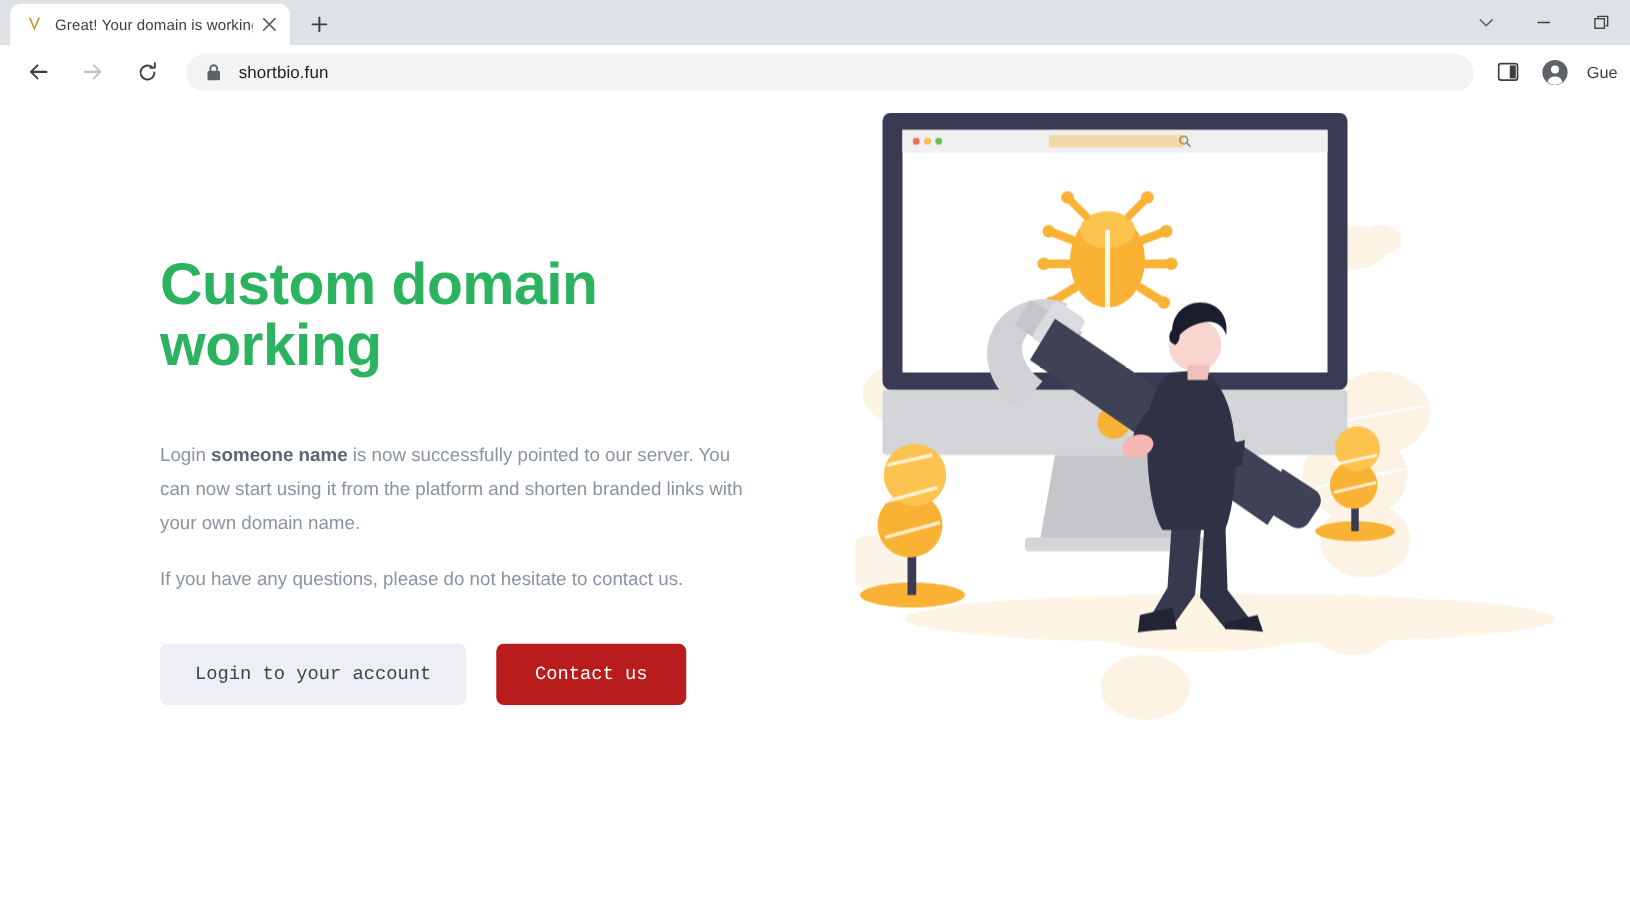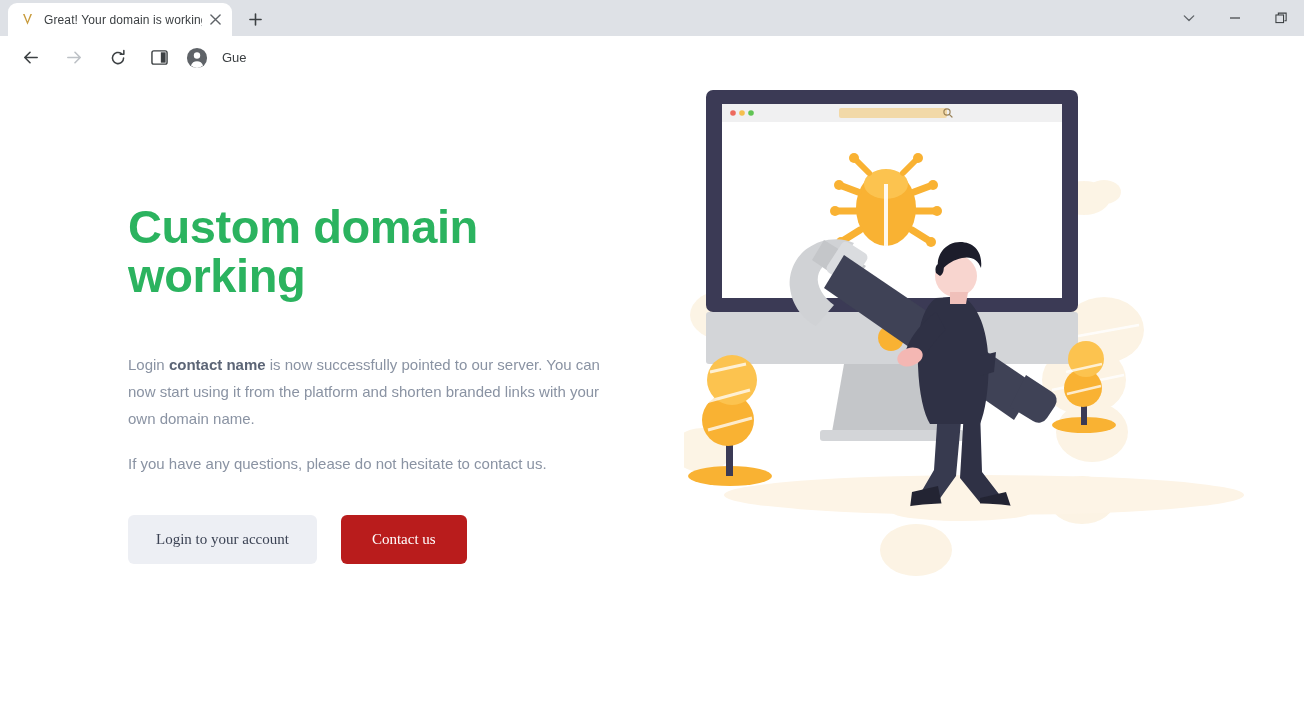--- a/index.html
+++ b/index.html
@@ -140,21 +140,21 @@
     color: #8a93a3;
     max-width: 540px;
     margin-bottom: 18px;
   }
   .para b { color: #5c6576; font-weight: 700; }
   .btn-row { display: flex; gap: 24px; margin-top: 38px; }
   .btn {
     border: none;
     border-radius: 6px;
     font-size: 15px;
-    font-family: Liberation Serif, serif;
+    font-family: Liberation Mono, monospace;
     cursor: pointer;
     height: 49px;
     display: flex;
     align-items: center;
     justify-content: center;
   }
   .btn-secondary {
     background: #edeff4;
     color: #3c4354;
     padding: 0 28px;
@@ -227,20 +227,29 @@
     <div class="navbtn">
       <svg width="19" height="19" viewBox="0 0 20 20">
         <path d="M3 10 H16 M10.5 4.5 L16 10 L10.5 15.5" stroke="#bdc1c6" stroke-width="1.7" fill="none" stroke-linecap="round" stroke-linejoin="round"></path>
       </svg>
     </div>
     <div class="navbtn">
       <svg width="18" height="18" viewBox="0 0 20 20">
         <path d="M16.2 10 A6.2 6.2 0 1 1 13.9 5.2" stroke="#3c4043" stroke-width="1.7" fill="none" stroke-linecap="round"></path>
         <path d="M16.5 1.8 V5.8 H12.5" stroke="#3c4043" stroke-width="1.7" fill="none" stroke-linecap="round" stroke-linejoin="round"></path>
       </svg>
+    </div>
+    <div class="omnibox">
+      <span class="omni-lock">
+        <svg width="12" height="14" viewBox="0 0 12 14">
+          <rect x="1" y="5.6" width="10" height="7.6" rx="1.3" fill="#5f6368"></rect>
+          <path d="M3.3 5.6 V3.9 a2.7 2.7 0 0 1 5.4 0 V5.6" fill="none" stroke="#5f6368" stroke-width="1.5"></path>
+        </svg>
+      </span>
+      <span class="omni-url">shortbio.fun</span>
     </div>
     <div class="tb-right">
       <div class="tb-icon">
         <svg width="17" height="17" viewBox="0 0 18 18">
           <rect x="1" y="2" width="16" height="14" rx="2" fill="none" stroke="#3c4043" stroke-width="1.5"></rect>
           <rect x="10.4" y="3.5" width="5.1" height="11" fill="#3c4043"></rect>
         </svg>
       </div>
       <div class="profile-chip">
         <span class="tb-icon">
@@ -254,21 +263,21 @@
       </div>
     </div>
   </div>
 
   <div class="viewport">
     <div class="content-wrap">
 
       <div class="left-col">
         <h1 class="page-title">Custom domain working</h1>
 
-        <p class="para"><span>Login </span><b>contact name</b><span> is now successfully pointed to our server. You can now start using it from the platform and shorten branded links with your own domain name.</span></p>
+        <p class="para"><span>Login </span><b>someone name</b><span> is now successfully pointed to our server. You can now start using it from the platform and shorten branded links with your own domain name.</span></p>
 
 
         <p class="para">If you have any questions, please do not hesitate to contact us.</p>
 
         <div class="btn-row">
           <button class="btn btn-secondary">Login to your account</button>
           <button class="btn btn-primary">Contact us</button>
         </div>
       </div>
 

